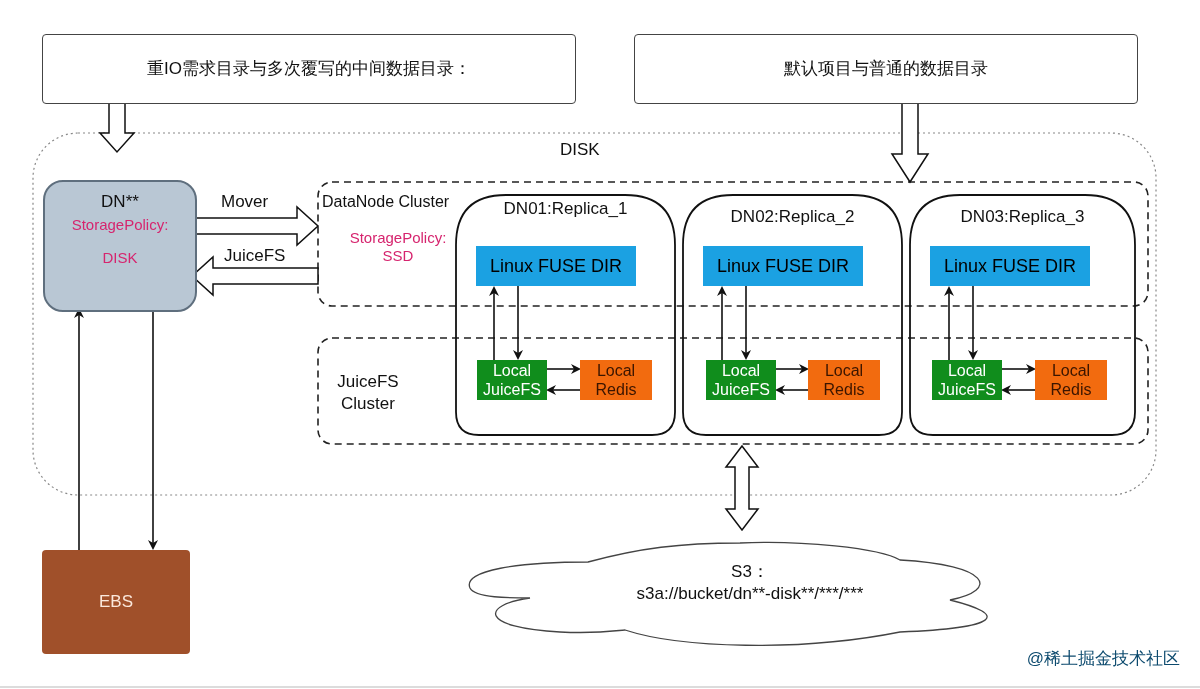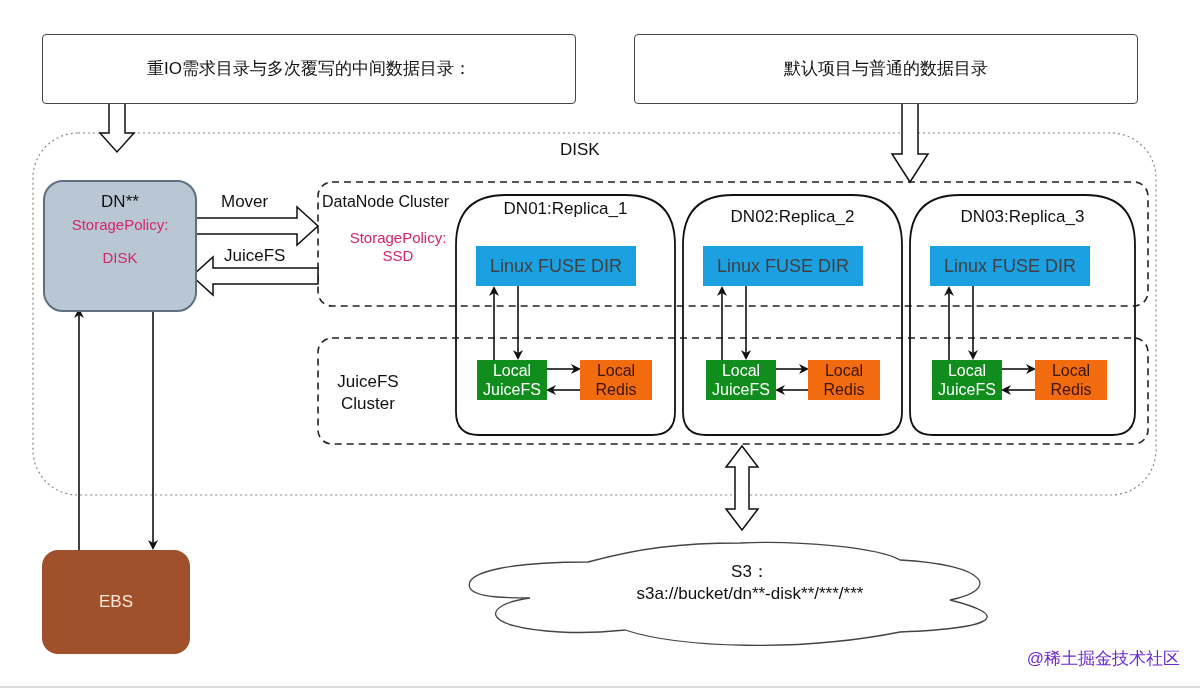--- a/index.html
+++ b/index.html
@@ -7,32 +7,32 @@
          font-family: "Liberation Sans", "DejaVu Sans", sans-serif; color: #111; }
   svg#diagram { position: absolute; left: 0; top: 0; }
   .lbl { position: absolute; text-align: center; line-height: 1.2; white-space: nowrap; }
   .box-note { position: absolute; border: 1.5px solid #444; border-radius: 4px; background: #fff;
               display: flex; flex-direction: column; align-items: center; justify-content: center;
               font-size: 17px; line-height: 24px; }
   .dn { position: absolute; left: 43px; top: 180px; width: 150px; height: 128px;
         background: #b9c7d4; border: 2px solid #5f6f7e; border-radius: 20px;
         display: flex; flex-direction: column; align-items: center; font-size: 16px; }
   .pink { color: #d6246e; }
-  .fuse { position: absolute; width: 160px; height: 40px; background: #1ba1e2; color: #404040;
+  .fuse { position: absolute; width: 160px; height: 40px; background: #1ba1e2; color: #000000;
           display: flex; align-items: center; justify-content: center; font-size: 18px; }
   .jfs { position: absolute; width: 70px; height: 40px; background: #108d1c; color: #fff;
          display: flex; flex-direction: column; align-items: center; justify-content: center;
          font-size: 16px; line-height: 19px; }
   .redis { position: absolute; width: 72px; height: 40px; background: #f26b0f; color: #3a1500;
            display: flex; flex-direction: column; align-items: center; justify-content: center;
            font-size: 16px; line-height: 19px; }
   .ebs { position: absolute; left: 42px; top: 550px; width: 148px; height: 104px;
-         background: #a0502a; border-radius: 16px; color: #fbe8dc;
+         background: #a0502a; border-radius: 4px; color: #fbe8dc;
          display: flex; align-items: center; justify-content: center; font-size: 17px; }
-  .watermark { position: absolute; right: 20px; top: 647px; color: #6d28d9; font-size: 17px; }
+  .watermark { position: absolute; right: 20px; top: 647px; color: #0c4a6e; font-size: 17px; }
   .bottom-line { position: absolute; left: 0; top: 686px; width: 1200px; height: 2px; background: #dcdcdc; }
 </style>
 </head>
 <body>
 
 <svg id="diagram" width="1200" height="689">
   <defs>
     <marker id="ah" markerWidth="10" markerHeight="10" refX="8" refY="5" orient="auto" markerUnits="userSpaceOnUse">
       <path d="M0,0 L10,5 L0,10 L3,5 z" fill="#111"></path>
     </marker>

